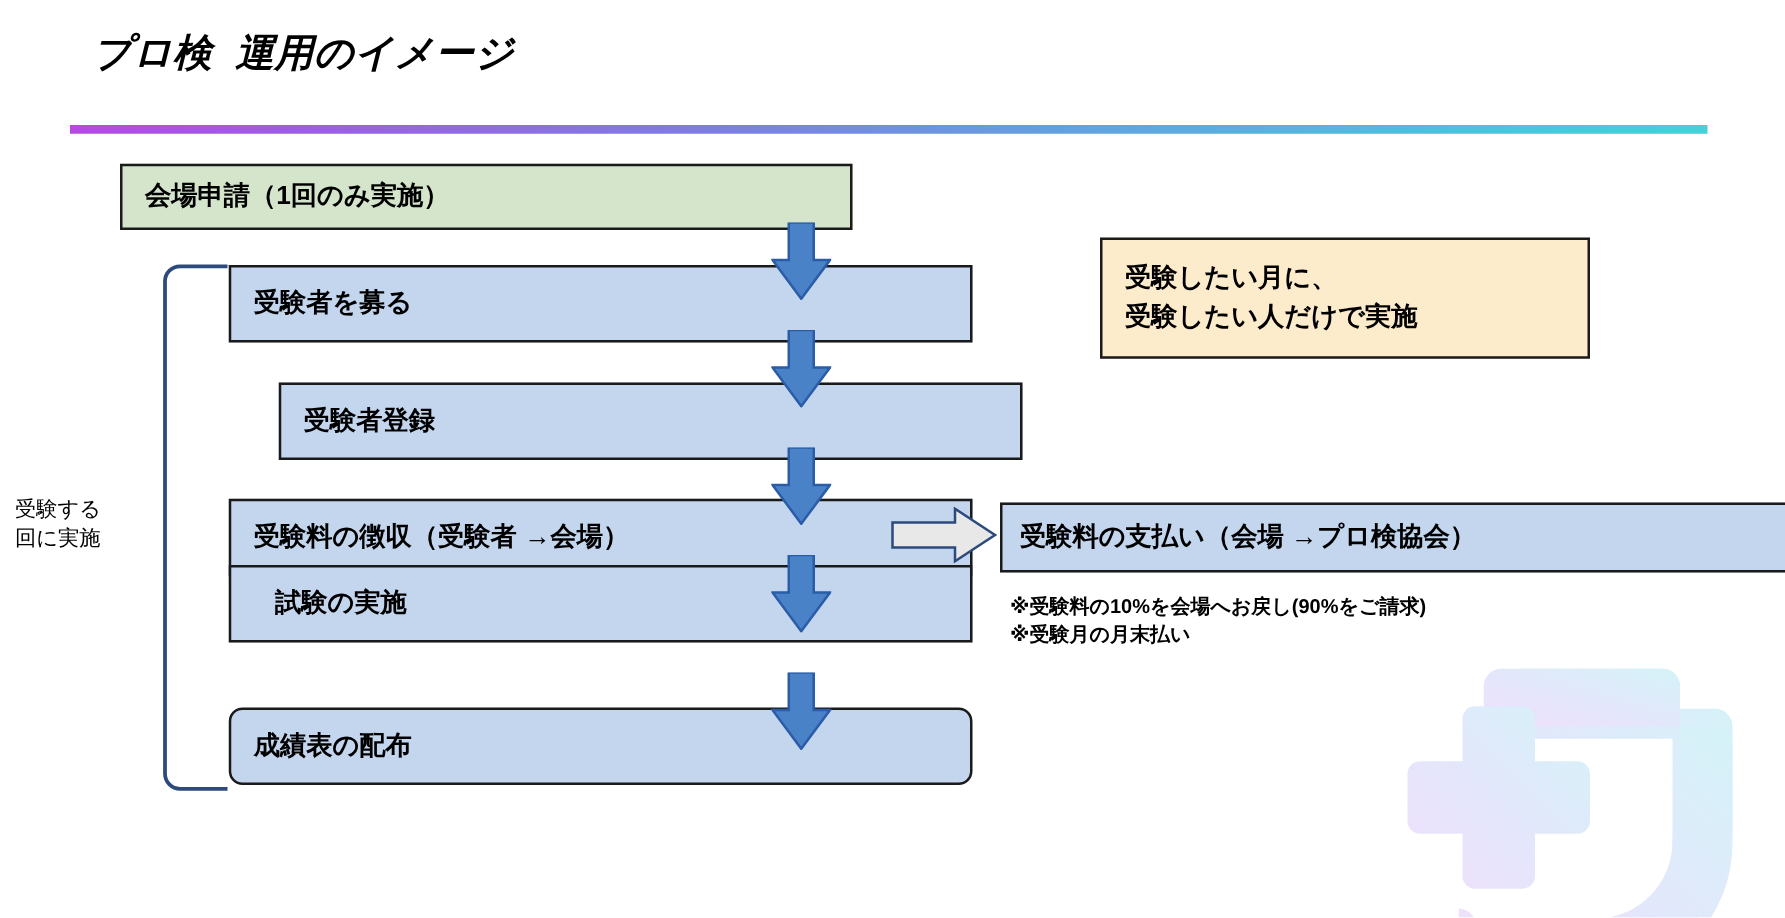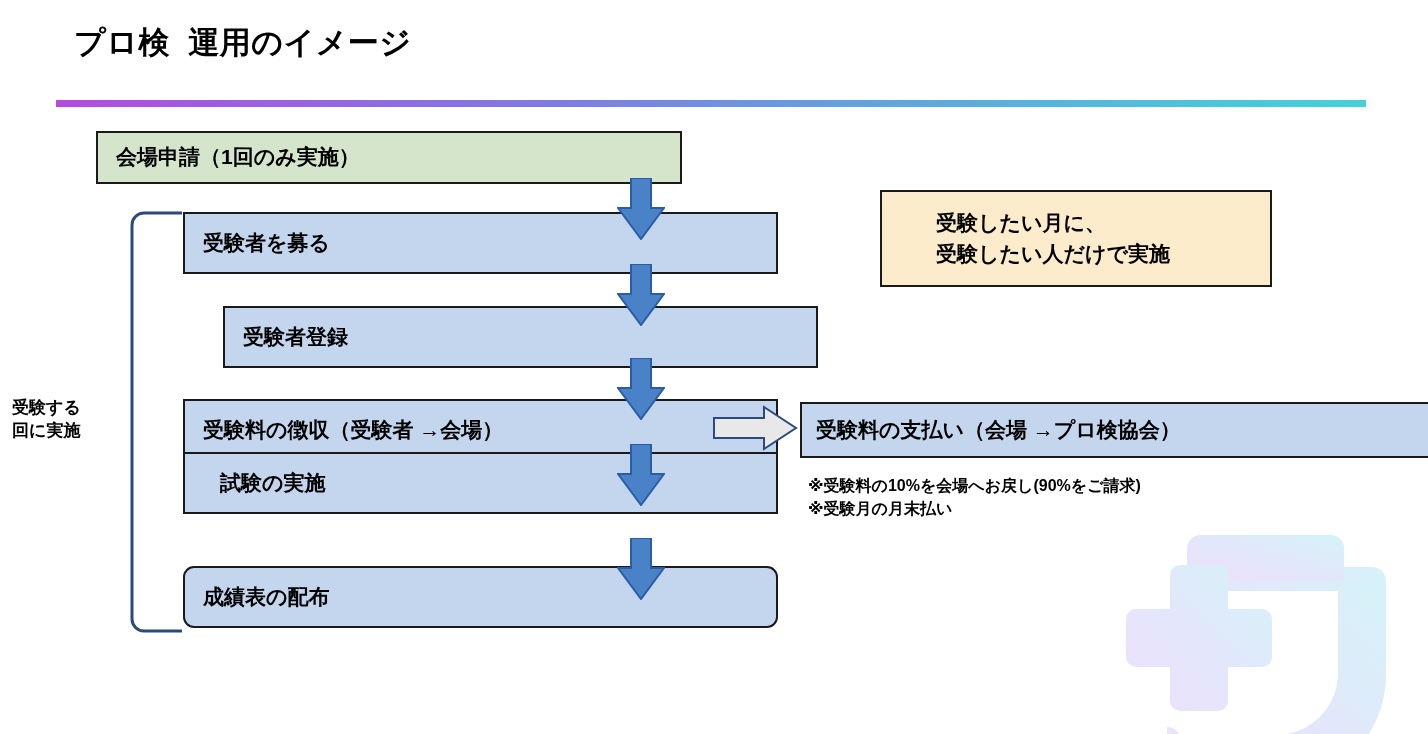--- a/index.html
+++ b/index.html
@@ -35,20 +35,21 @@
   #page-title {
     position: absolute;
     left: 74px;
     top: 22px;
     font-size: 31px;
     font-weight: bold;
     letter-spacing: 0.5px;
     color: #000000;
     white-space: pre;
     z-index: 3;
+    font-style: italic;
   }
   #title-rule {
     position: absolute;
     left: 56px;
     top: 100px;
     width: 1310px;
     height: 7px;
     background: linear-gradient(to right, #b64ae0 0%, #a05ce0 12%, #7f7ce2 38%, #62a3df 62%, #4cc4dd 88%, #45d1d8 100%);
     z-index: 3;
   }
@@ -129,37 +130,36 @@
     width: 56px;
     height: 424px;
     z-index: 2;
   }
   #bracket-label {
     position: absolute;
     left: 12px;
     top: 397px;
     width: 112px;
     font-size: 17px;
-    font-weight: bold;
+    font-weight: normal;
     line-height: 1.35;
     color: #000000;
     white-space: pre-line;
     z-index: 3;
   }
 
   
   #box-note-highlight {
     left: 880px; top: 190px; width: 392px; height: 97px;
     padding-left: 18px;
   }
   #box-note-highlight .box-label {
     font-size: 21px;
     white-space: pre-line;
     line-height: 1.45;
-    margin-left: 36px;
   }
 
   #box-payment {
     left: 800px; top: 402px; width: 672px; height: 56px;
     padding-left: 14px;
   }
   #box-payment .box-label { font-size: 21px; }
 
   #payment-notes {
     position: absolute;

